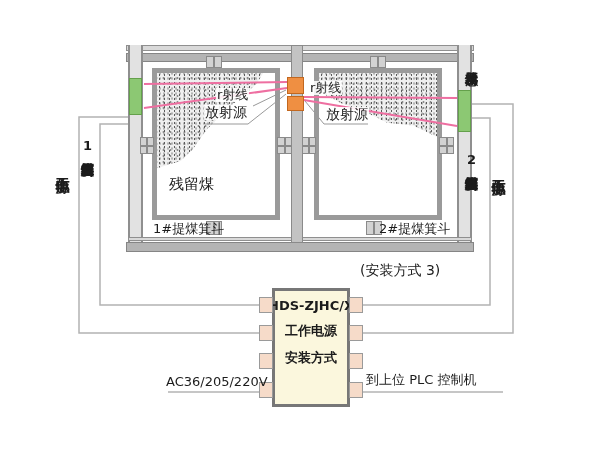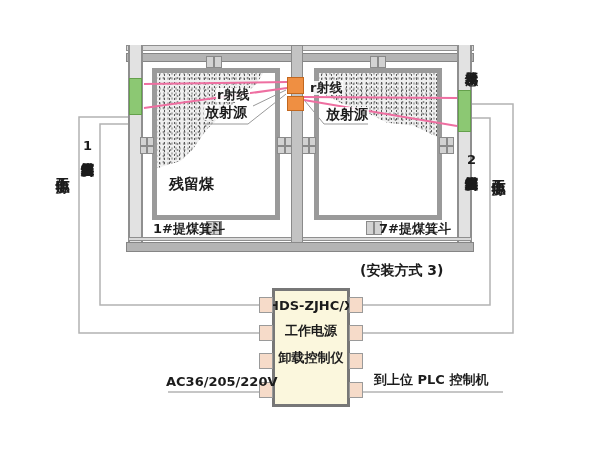--- a/index.html
+++ b/index.html
@@ -24,21 +24,21 @@
   .coal{
     background-color:#efefef;
     background-image:
       radial-gradient(circle,#5a5a5a 0.8px,transparent 1.1px),
       radial-gradient(circle,#8c8c8c 0.9px,transparent 1.2px),
       radial-gradient(circle,#b5b5b5 1px,transparent 1.3px);
     background-size:5px 4px,7px 6px,4px 5px;
     background-position:0 0,3px 2px,1px 3px;
     z-index:2;
   }
-  .lbl{font-weight:bold;white-space:nowrap;z-index:6;line-height:1.1;}
+  .lbl{font-weight:normal;white-space:nowrap;z-index:6;line-height:1.1;}
   .lbl.halo{background:rgba(255,255,255,0.88);padding:0 1px;}
   .vtext{
     writing-mode:vertical-rl;text-orientation:upright;
     font-weight:bold;white-space:nowrap;letter-spacing:1px;z-index:6;line-height:1;
   }
   #overlay{position:absolute;left:0;top:0;z-index:5;}
   
   .ctrl-box{
     background:#fbf7dd;border:3px solid #777;box-sizing:border-box;z-index:6;
     display:flex;flex-direction:column;align-items:center;padding-top:7px;gap:9px;
@@ -131,42 +131,42 @@
     <line x1="168" y1="392" x2="260" y2="392" stroke="#b3b3b3" stroke-width="1.5"></line>
     <line x1="362" y1="392" x2="503" y2="392" stroke="#b3b3b3" stroke-width="1.5"></line>
   </svg>
 
   <div class="abs lbl halo" style="left:216px;top:88px;font-size:13px;">r射线</div>
   <div class="abs lbl halo" style="left:204px;top:105px;font-size:14px;">放射源</div>
   <div class="abs lbl halo" style="left:309px;top:81px;font-size:13px;">r射线</div>
   <div class="abs lbl halo" style="left:325px;top:107px;font-size:14px;">放射源</div>
   <div class="abs lbl" style="left:169px;top:176px;font-size:15px;">残留煤</div>
   <div class="abs lbl" style="left:153px;top:222px;font-size:13px;">1#提煤箕斗</div>
-  <div class="abs lbl" style="left:379px;top:222px;font-size:13px;">7#提煤箕斗</div>
+  <div class="abs lbl" style="left:379px;top:222px;font-size:13px;">2#提煤箕斗</div>
 
   <div class="abs lbl" style="left:360px;top:263px;font-size:14px;">(安装方式 3)</div>
 
   <div class="abs vtext" style="left:56px;top:166px;font-size:14px;">工作电源</div>
   <div class="abs vtext" style="left:81px;top:138px;font-size:13px;letter-spacing:0;">1罐残留煤料厚信号</div>
   <div class="abs vtext" style="left:465px;top:62px;font-size:13px;letter-spacing:0;">料厚传感器</div>
   <div class="abs vtext" style="left:465px;top:152px;font-size:13px;letter-spacing:0;">2罐残留煤料厚信号</div>
   <div class="abs vtext" style="left:492px;top:168px;font-size:14px;">工作电源</div>
 
   <div class="abs ctrl-box" style="left:272px;top:288px;width:78px;height:119px;">
     <div>HDS-ZJHC/X</div>
     <div>工作电源</div>
-    <div>卸载控制仪</div>
+    <div>安装方式</div>
   </div>
 
   <div class="abs pin" style="left:259px;top:297px;width:14px;height:16px;"></div>
   <div class="abs pin" style="left:259px;top:325px;width:14px;height:16px;"></div>
   <div class="abs pin" style="left:259px;top:353px;width:14px;height:16px;"></div>
   <div class="abs pin" style="left:259px;top:382px;width:14px;height:16px;"></div>
 
   <div class="abs pin" style="left:349px;top:297px;width:14px;height:16px;"></div>
   <div class="abs pin" style="left:349px;top:325px;width:14px;height:16px;"></div>
   <div class="abs pin" style="left:349px;top:353px;width:14px;height:16px;"></div>
   <div class="abs pin" style="left:349px;top:382px;width:14px;height:16px;"></div>
 
   <div class="abs lbl" style="left:166px;top:375px;font-size:13px;">AC36/205/220V</div>
-  <div class="abs lbl" style="left:366px;top:373px;font-size:13px;margin-left:8px;">到上位 PLC 控制机</div>
+  <div class="abs lbl" style="left:366px;top:373px;font-size:13px;">到上位 PLC 控制机</div>
 
 </div>
 
 </body></html>

